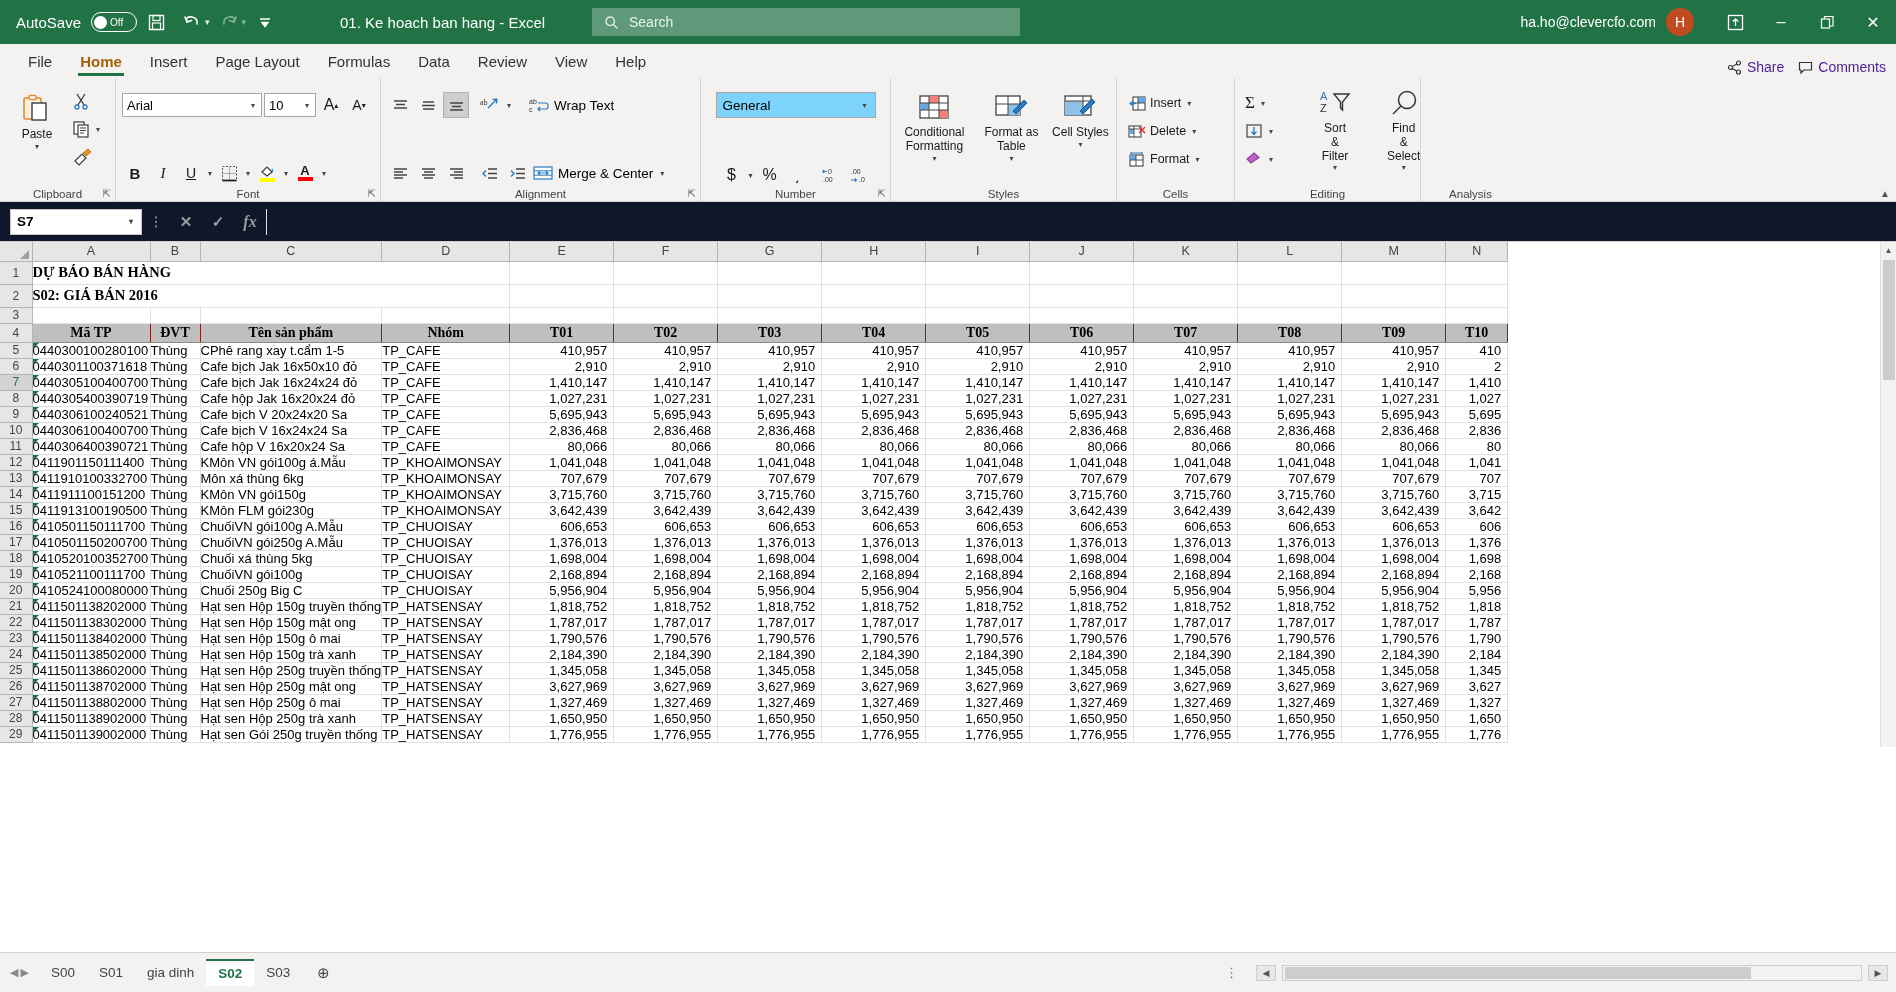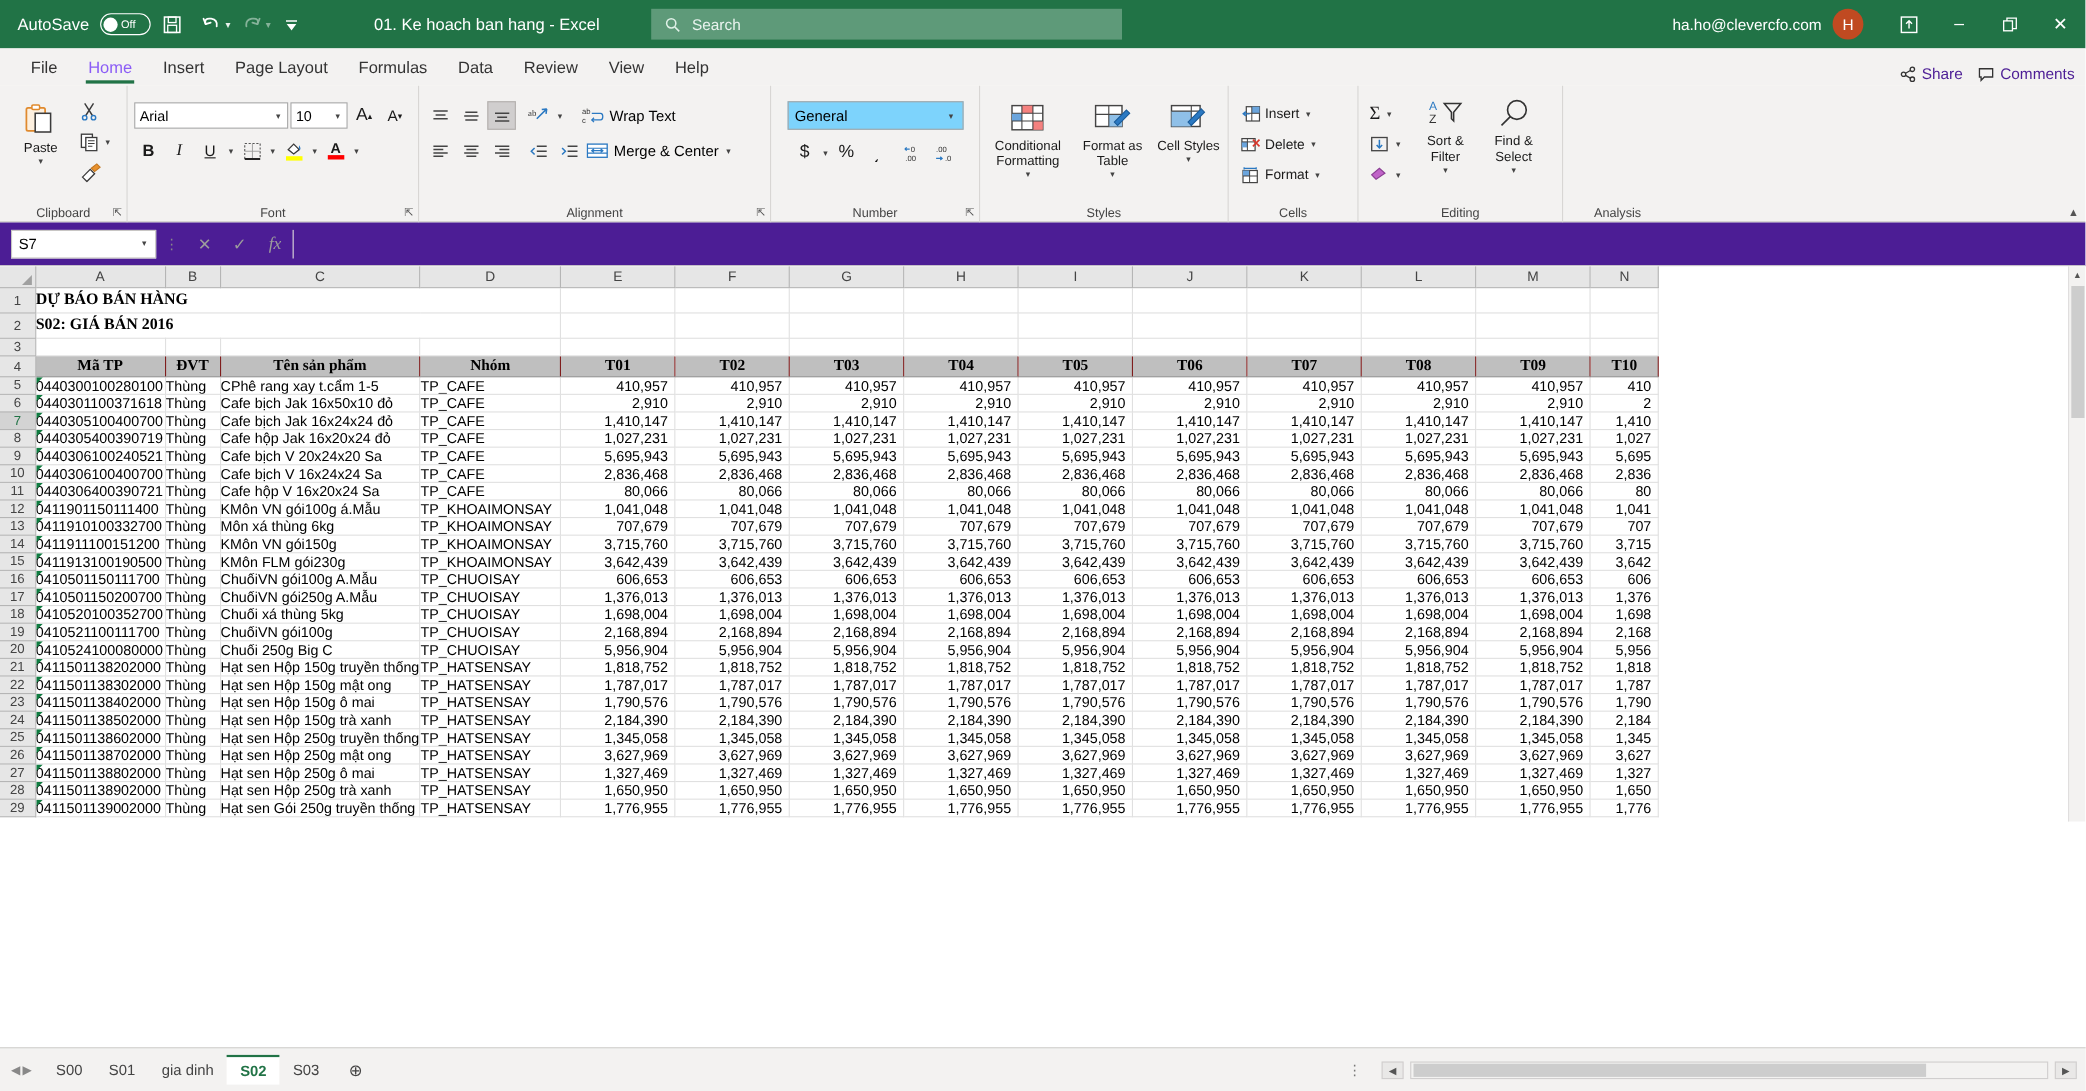--- a/index.html
+++ b/index.html
@@ -52,35 +52,35 @@
   }
 
   
   .tabstrip {
     height: 34px; background: #f3f2f1; display: flex; align-items: flex-end;
     padding-left: 14px; position: relative;
   }
   .tab {
     font-size: 15px; color: #333; padding: 4px 14px 8px; position: relative;
   }
-  .tab.active { font-weight: normal; color: #8b5cf6; }
+  .tab.active { font-weight: bold; color: #a16207; }
   .tab.active::after {
     content: ""; position: absolute; left: 12px; right: 12px; bottom: 2px;
     height: 3px; background: #217346;
   }
   .tabstrip-right { position: absolute; right: 10px; bottom: 3px; display: flex; gap: 14px; }
   .tsr-item { font-size: 14px; color: #4c1d95; display: flex; align-items: center; gap: 5px; }
 
   
   .ribbon {
     height: 124px; background: #f3f2f1; display: flex; position: relative;
     border-bottom: 1px solid #d2d0ce;
   }
   .group { position: relative; height: 124px; padding: 4px 6px 0; display: flex; }
-  .group + .group { border-left: 1px solid #d8d6d4; }
+  .group + .group { border-left: 1px solid #d8d6d4; gap: 36px; }
   .glabel {
     position: absolute; bottom: 2px; left: 0; right: 0; text-align: center;
     font-size: 11.5px; color: #444;
   }
   .gdiag { position: absolute; bottom: 3px; right: 4px; font-size: 10px; color: #555; }
   .bigbtn {
     display: flex; flex-direction: column; align-items: center; justify-content: flex-start;
     width: 62px; padding-top: 4px; font-size: 12px; color: #1a1a1a; text-align: center;
     line-height: 1.15;
   }
@@ -109,22 +109,22 @@
   }
   .numfmt {
     width: 160px; height: 26px; border: 1px solid #a6a6a6; background: #7dd3fc;
     font-size: 13.5px; display: flex; align-items: center; padding: 0 6px;
     justify-content: space-between;
   }
   .wraptext { display: flex; align-items: center; gap: 5px; font-size: 13.5px; justify-content: center; }
 
   
   .fbar {
-    height: 40px; background: #4c1d95; display: flex; align-items: center;
-    border-bottom: 1px solid #d2d0ce; padding: 0 4px;
+    height: 40px; background: #0f172a; display: flex; align-items: center;
+    border-bottom: 1px solid #d2d0ce; padding: 0 4px; font-weight: bold;
   }
   .namebox {
     width: 132px; height: 26px; border: 1px solid #c8c6c4; background: #fff;
     font-size: 13.5px; display: flex; align-items: center; padding: 0 6px;
     justify-content: space-between; margin-left: 6px;
   }
   .fbdots { width: 28px; text-align: center; color: #888; font-size: 13px; }
   .fbicons { display: flex; gap: 0; }
   .fbic {
     width: 32px; height: 26px; display: flex; align-items: center; justify-content: center;

